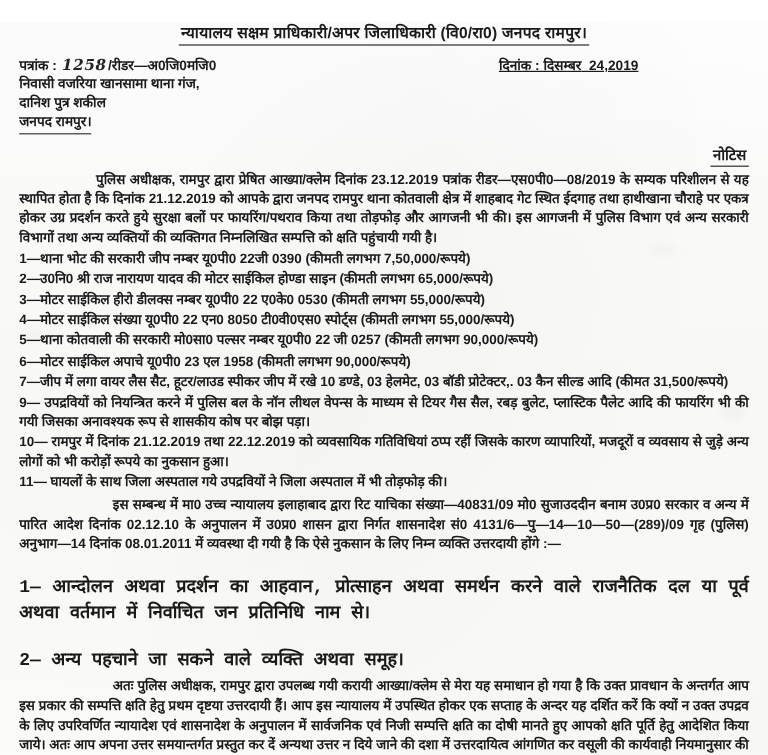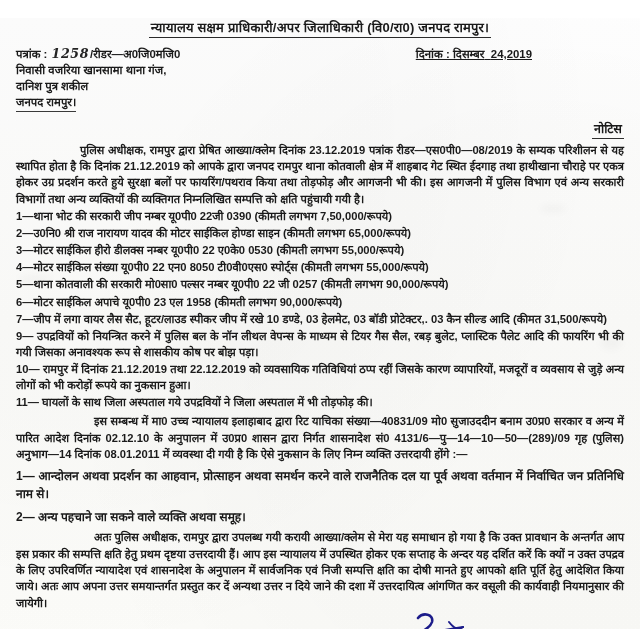--- a/index.html
+++ b/index.html
@@ -110,25 +110,26 @@
     font-weight: bold;
     text-align: justify;
     margin-top: 1px;
   }
   .sub-list {
     margin: 0;
     padding: 0;
     list-style: none;
   }
   .sub-list li {
-    font-size: 12px;
+    font-size: 15px;
     line-height: 1.44;
     font-weight: bold;
     text-align: justify;
-    margin-top: 6px;
+    margin-top: 17px;
+    font-family: Liberation Mono, monospace;
   }
   .sign-block {
     margin-top: 4px;
     text-align: center;
     padding-left: 220px;
     position: relative;
   }
   .sign-mark {
     height: 30px;
     position: relative;

